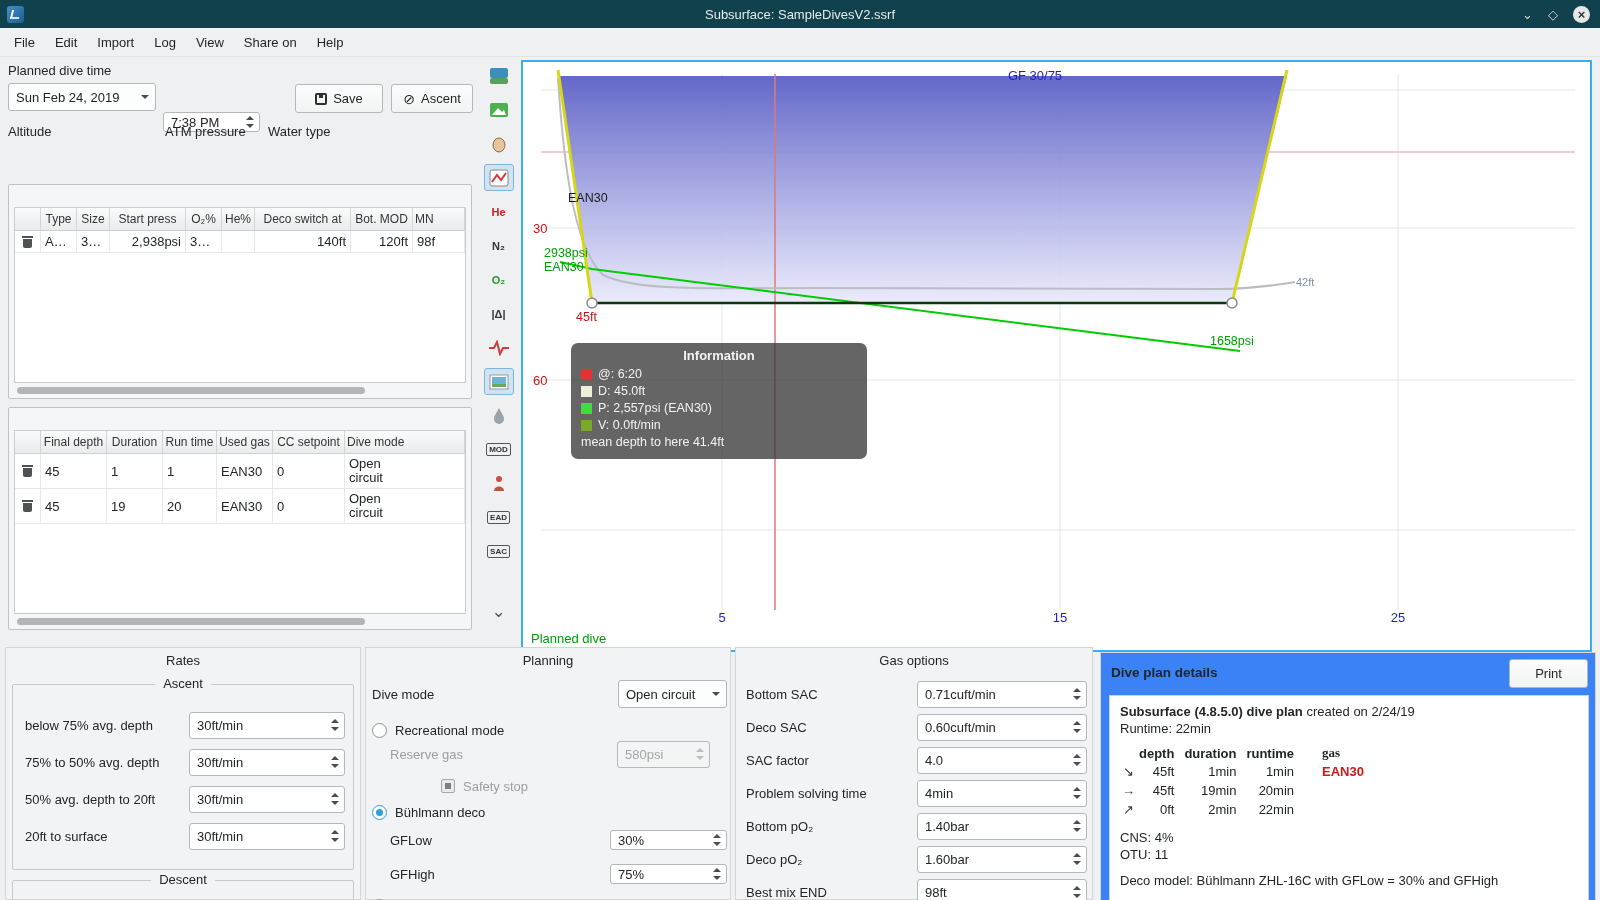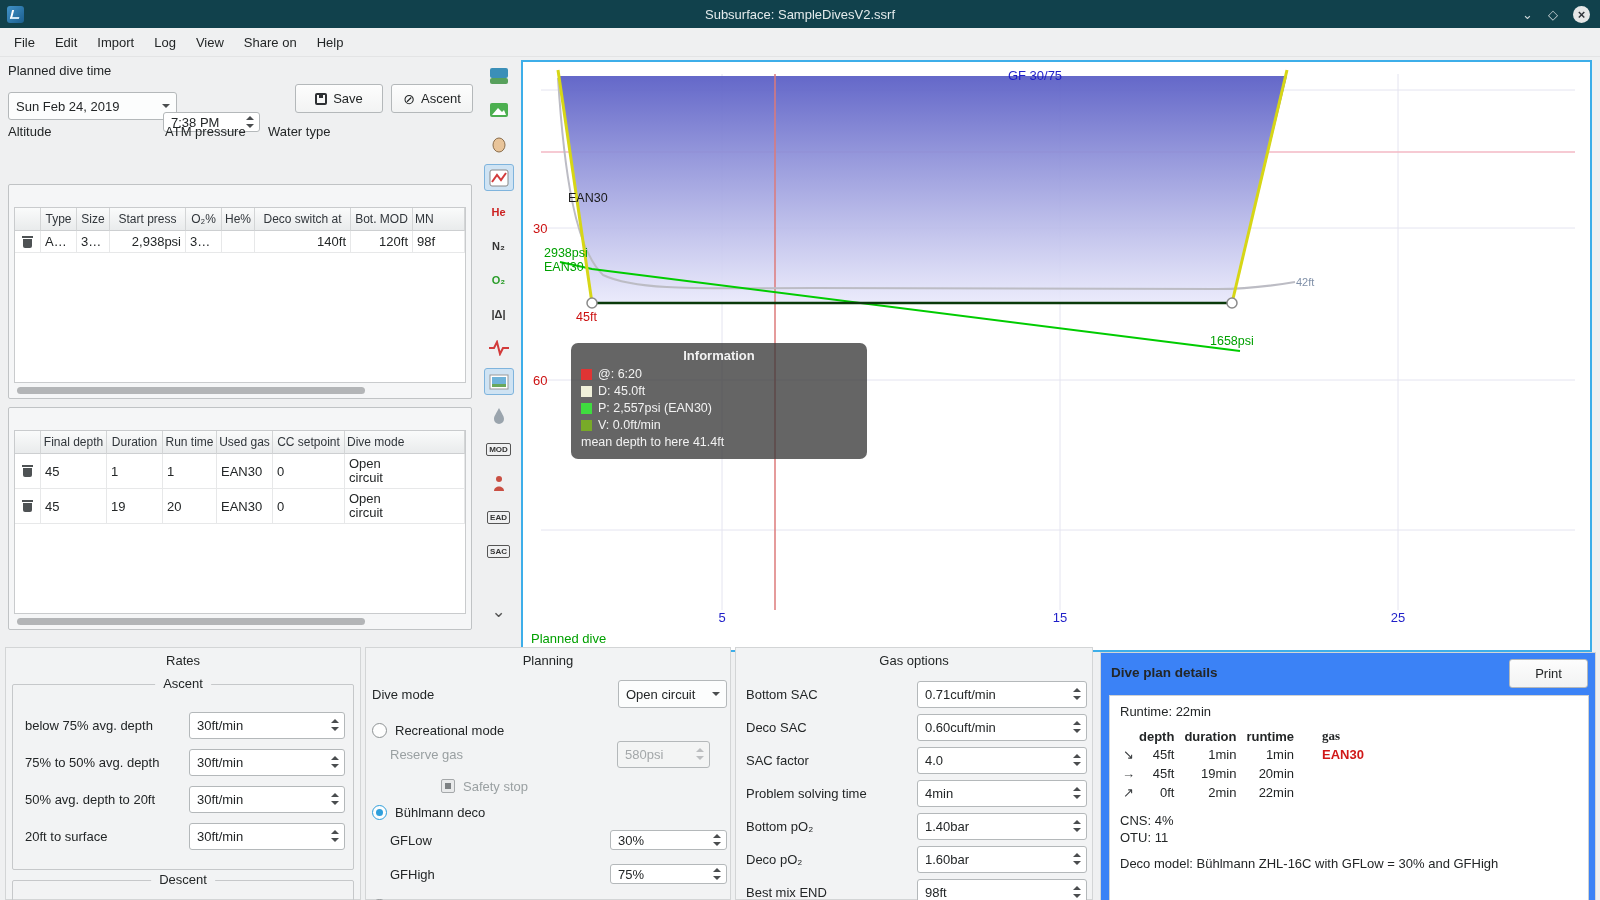--- a/index.html
+++ b/index.html
@@ -106,21 +106,21 @@
   <span class="menu-item">Edit</span>
   <span class="menu-item">Import</span>
   <span class="menu-item">Log</span>
   <span class="menu-item">View</span>
   <span class="menu-item">Share on</span>
   <span class="menu-item">Help</span>
 </div>
 
 <div class="abs" style="left:8px; top:63px;">Planned dive time</div>
 
-<div class="combo abs" style="left:8px; top:92px; width:169px;">
+<div class="combo abs" style="left:8px; top:83px; width:148px;">
   <span>Sun Feb 24, 2019</span>
   <span class="tri-dn"></span>
 </div>
 <div class="spin abs" style="left:163px; top:84px; width:97px;">
   <span>7:38 PM</span>
   <span class="arrows">
       <span class="tri-up"></span>
       <span class="tri-dn"></span>
     </span>
 </div>
@@ -565,20 +565,21 @@
           <span class="tri-dn"></span>
         </span>
     </div>
   </div>
 </div>
 
 <div id="details-panel">
   <div id="details-title">Dive plan details</div>
   <button class="btn" id="print-btn">Print</button>
   <div id="details-content">
+    <div class="dline"><b>Subsurface (4.8.5.0) dive plan</b><span> created on 2/24/19</span></div>
     <div class="dline">Runtime: 22min</div>
     <table class="plan-table">
       <tbody>
           <tr>
         <th></th>
         <th>depth</th>
         <th>duration</th>
         <th>runtime</th>
         <th class="gas-h">gas</th>
       </tr>

